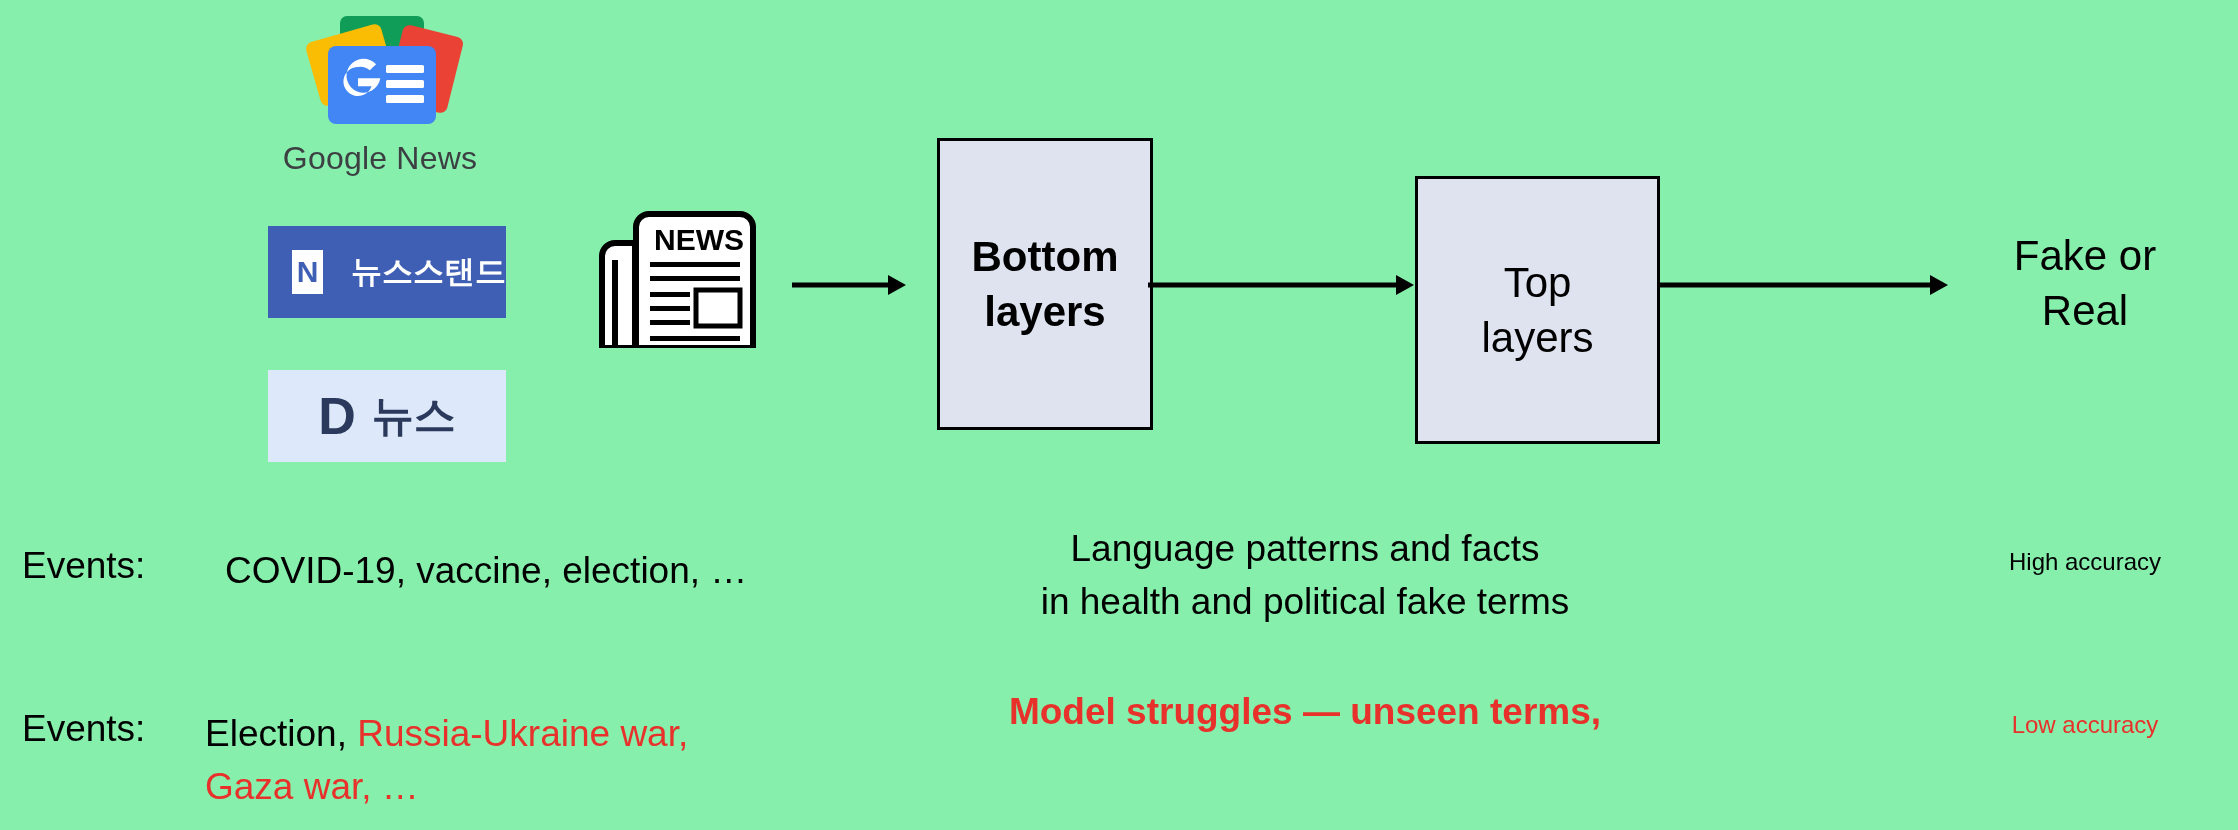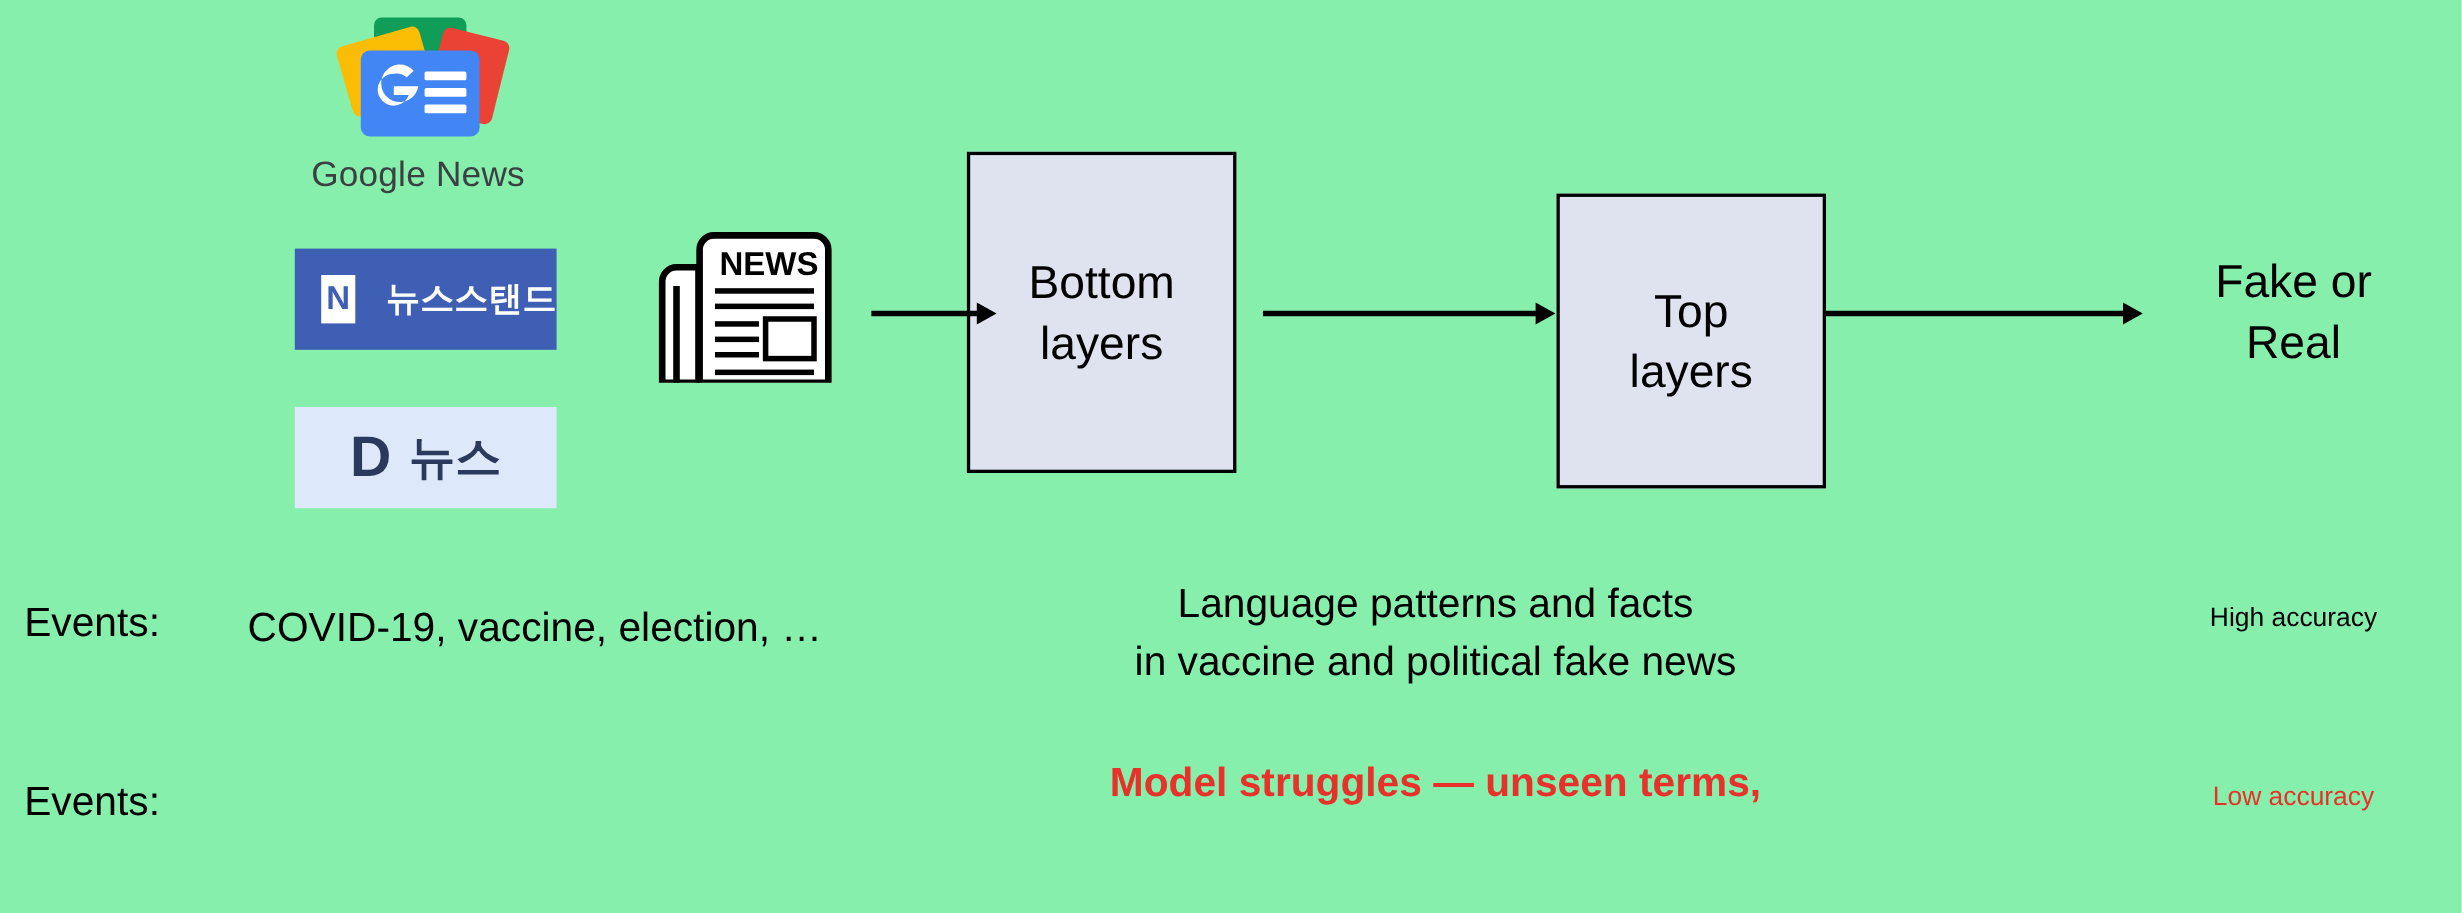--- a/index.html
+++ b/index.html
@@ -111,24 +111,25 @@
     box-sizing: border-box;
     display: flex;
     align-items: center;
     justify-content: center;
     text-align: center;
     font-size: 42px;
     line-height: 1.32;
     color: #000000;
   }
   #box-bottom {
-    left: 879px;
+    left: 937px;
     top: 138px;
-    width: 245px;
+    width: 216px;
     height: 292px;
+    font-weight: bold;
   }
   #box-top {
     left: 1415px;
     top: 176px;
     width: 245px;
     height: 268px;
   }
 
   
   .arrow-svg { position: absolute; }
@@ -264,23 +265,28 @@
 
   <div id="output-label">
     <span>Fake or</span><br>
     <span>Real</span>
   </div>
 
   <div class="row-events-label" id="r1-label">Events:</div>
   <div class="row-events-value" id="r1-value">COVID-19, vaccine, election, …</div>
   <div class="row-middle" id="r1-mid">
     <span>Language patterns and facts</span><br>
-    <span>in vaccine and political fake news</span>
+    <span>in health and political fake terms</span>
   </div>
   <div class="row-right" id="r1-right">High accuracy</div>
 
   <div class="row-events-label" id="r2-label">Events:</div>
+  <div class="row-events-value" id="r2-value">
+    <span>Election,</span>
+    <span class="red">Russia-Ukraine war,</span><br>
+    <span class="red">Gaza war, …</span>
+  </div>
   <div class="row-middle red" id="r2-mid">
     <span>Model struggles — unseen terms,</span><br>
   </div>
   <div class="row-right red" id="r2-right">Low accuracy</div>
 
 </div>
 
 </body></html>

